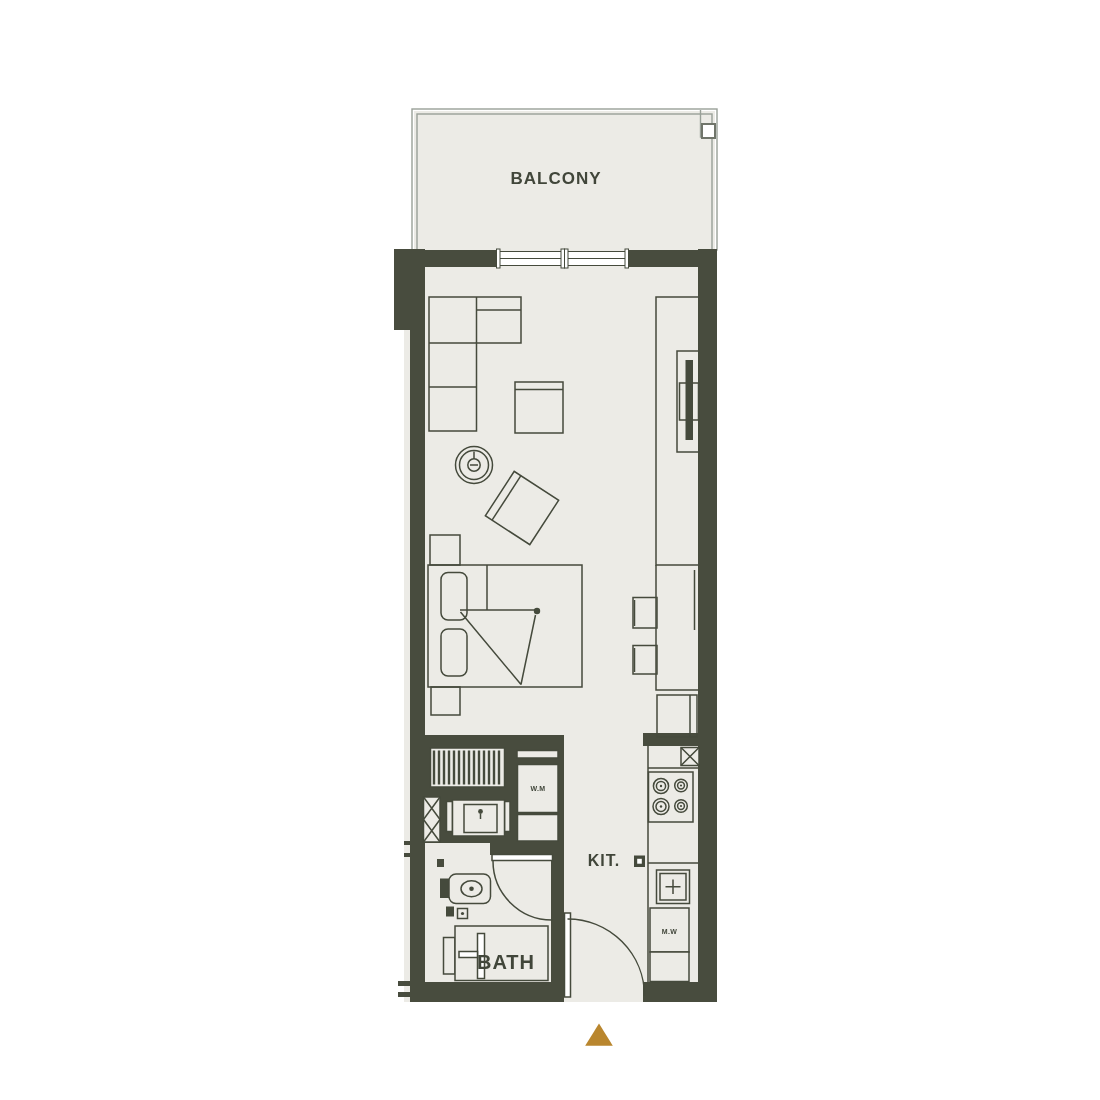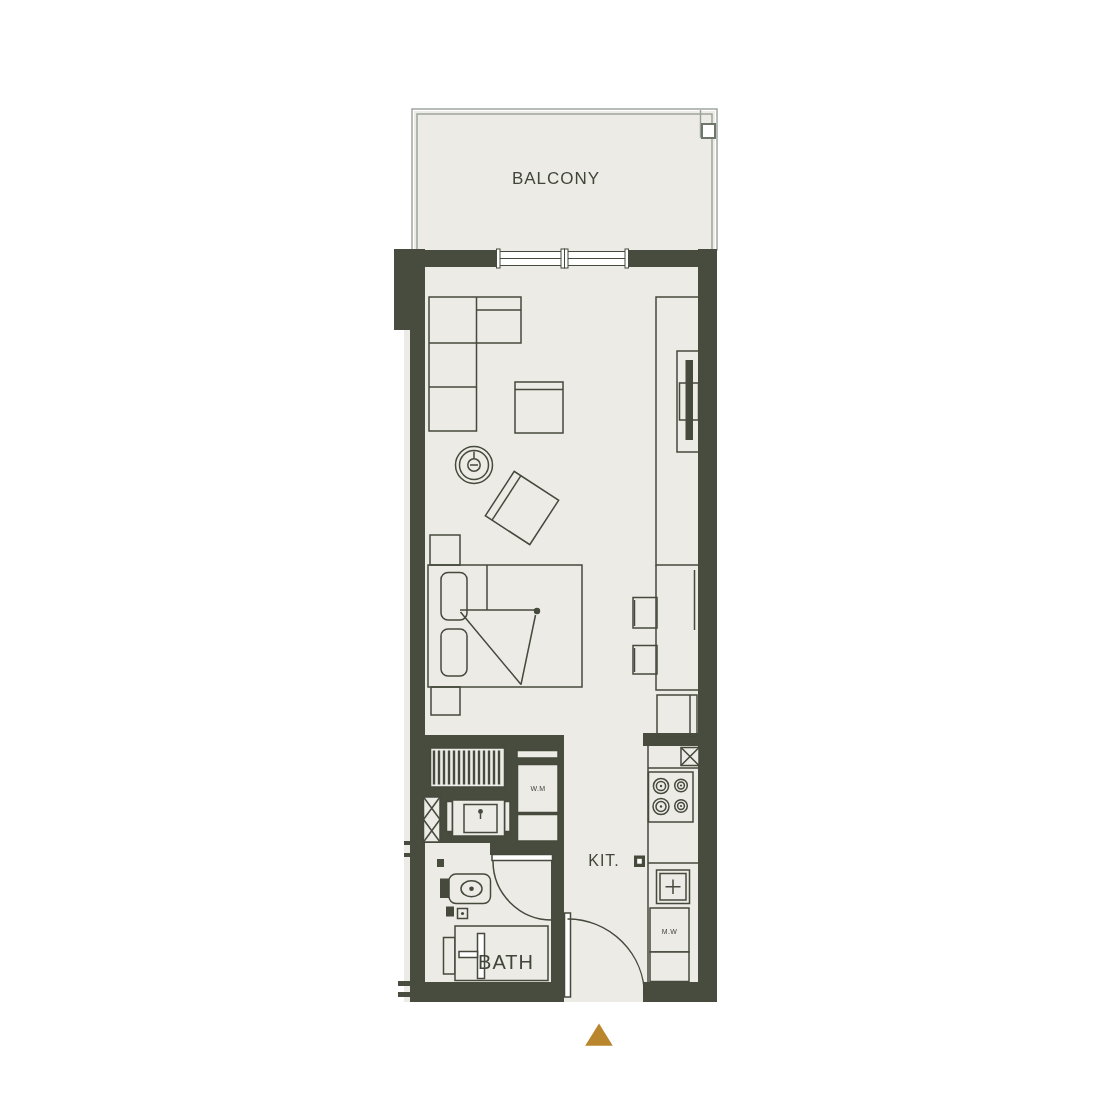--- a/index.html
+++ b/index.html
@@ -6,21 +6,21 @@
     --wall_color:#484c3e;
     --floor_color:#ecebe6;
     --line_color:#454a3c;
     --text_color:#41463a;
     --accent_color:#b9862e;
     --balcony_border_color:#99a098;
     --background_color:#ffffff;
   }
   html,body{margin:0;padding:0;}
   body{background:var(--background_color);font-family:"Liberation Sans",sans-serif;}
-  .canvas{position:relative;width:1008px;height:1100px;background:var(--background_color);overflow:hidden;}
+  .canvas{position:relative;width:1008px;height:1100px;background:var(--background_color);overflow:hidden;font-weight:bold;}
   svg{position:absolute;left:0;top:0;}
   .wall{fill:var(--wall_color);stroke:none;}
   .floor{fill:var(--floor_color);stroke:none;}
   .ln{fill:none;stroke:var(--line_color);stroke-width:1.5;}
   .lnf{fill:var(--floor_color);stroke:var(--line_color);stroke-width:1.5;}
   .lnw{fill:#ffffff;stroke:var(--line_color);stroke-width:1.5;}
   .solid{fill:var(--line_color);stroke:none;}
   .bborder{fill:none;stroke:var(--balcony_border_color);stroke-width:1.4;}
   .plan-text{fill:var(--text_color);font-family:"Liberation Sans",sans-serif;}
   .t-balcony{font-size:17px;letter-spacing:1px;}

